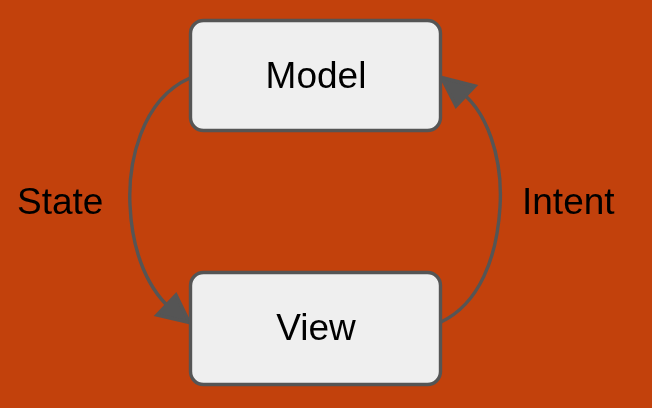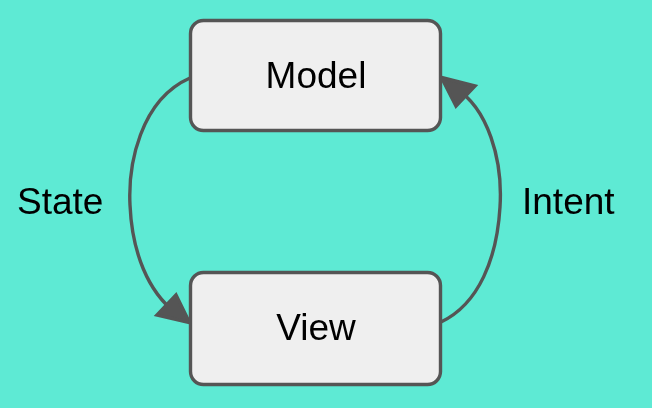--- a/index.html
+++ b/index.html
@@ -7,21 +7,21 @@
     padding: 0;
     background: #ffffff;
   }
   body {
     font-family: "Liberation Sans", sans-serif;
   }
   #canvas {
     position: relative;
     width: 652px;
     height: 408px;
-    background: #5eead4;
+    background: #c2410c;
     overflow: hidden;
   }
   #diagram-svg {
     position: absolute;
     left: 0;
     top: 0;
     width: 652px;
     height: 408px;
   }
   .node-box {

